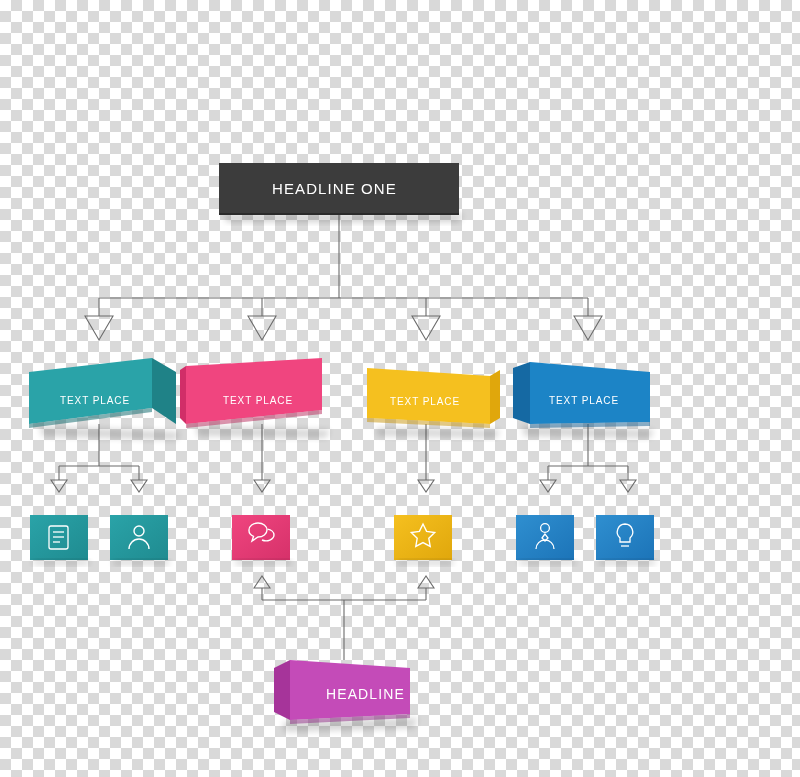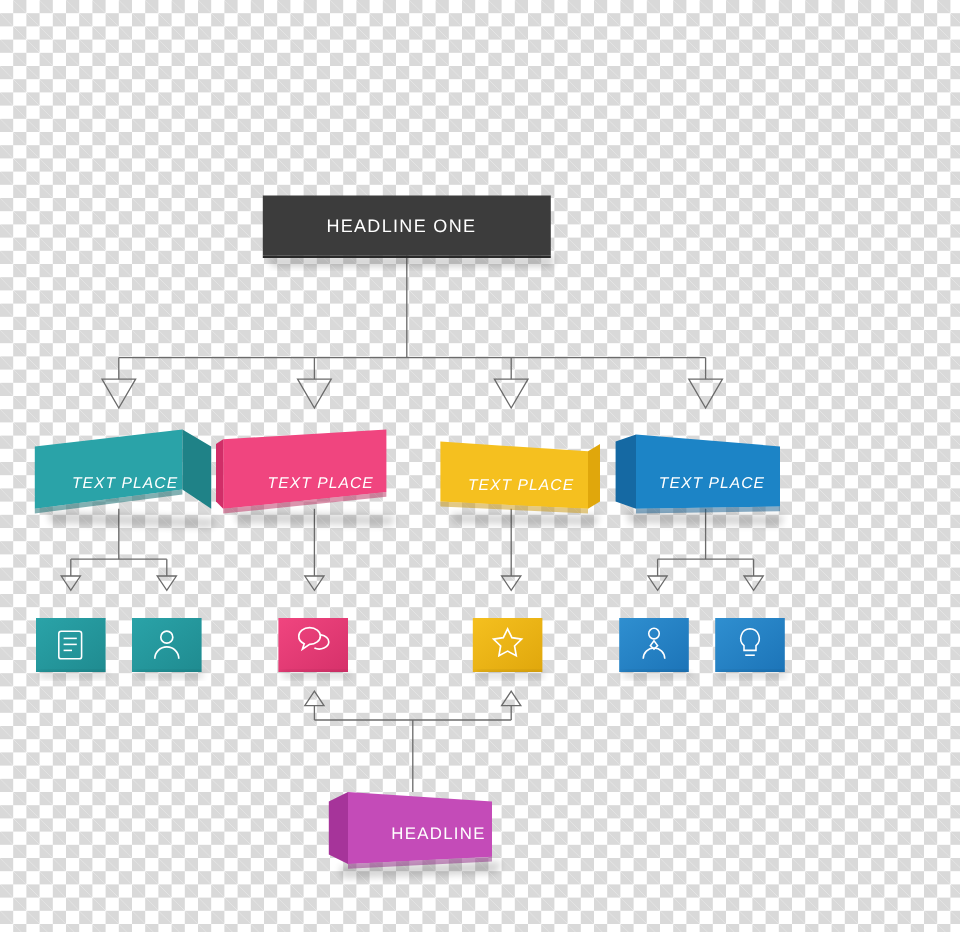--- a/index.html
+++ b/index.html
@@ -18,21 +18,21 @@
   #stage{position:absolute;left:0;top:0;width:800px;height:667px;}
   svg.layer{position:absolute;left:0;top:0;width:800px;height:777px;}
   .nodeLabel{
     position:absolute;
     color:#ffffff;
     letter-spacing:.6px;
     white-space:nowrap;
     pointer-events:none;
   }
   .headline-one-label{font-size:15px;letter-spacing:1.1px;}
-  .tp-label{font-size:13px;letter-spacing:.9px;font-style:italic;}
+  .tp-label{font-size:10px;letter-spacing:.9px;}
   .headline-label{font-size:14px;letter-spacing:1.1px;}
 </style>
 </head>
 <body>
 
 <div id="stage">
 
   <svg class="layer" viewBox="0 0 800 777">
     <defs>
       <linearGradient id="gi0" x1="0" y1="0" x2="1" y2="1">

